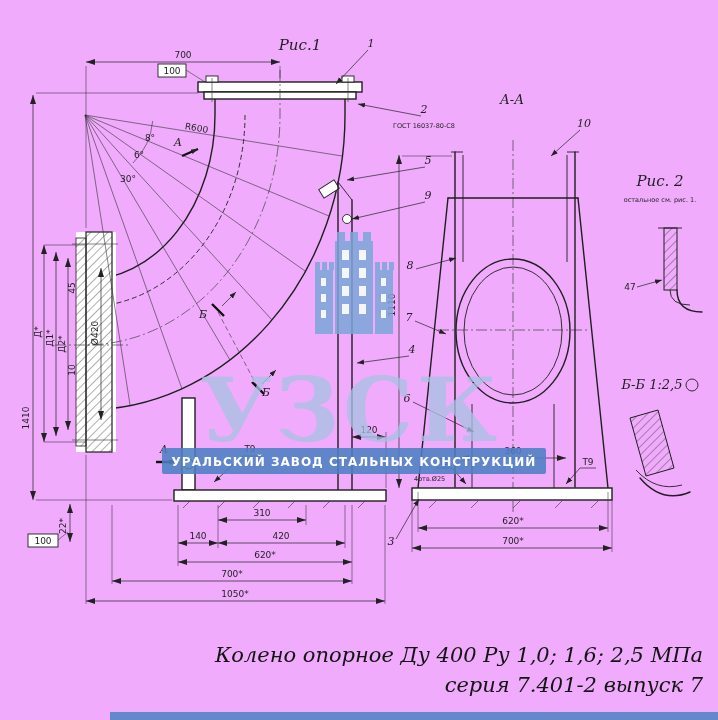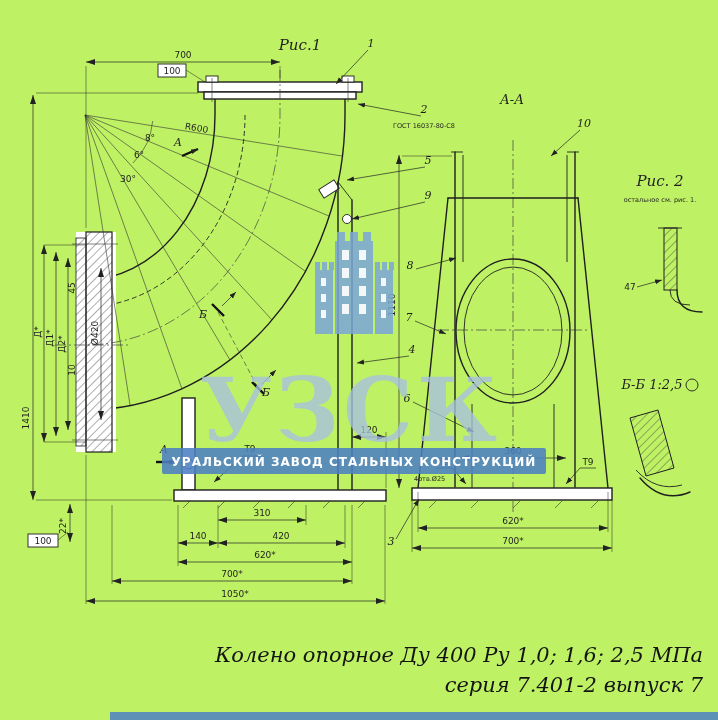--- a/index.html
+++ b/index.html
@@ -1,16 +1,16 @@
 <!DOCTYPE html>
 <html><head>
 <meta charset="utf-8">
 <style>
   html,body{margin:0;padding:0;background:#ffffff;}
-  .page{position:relative;width:718px;height:720px;background:#bef264;overflow:hidden;}
+  .page{position:relative;width:718px;height:720px;background:#f0abfc;overflow:hidden;}
   svg{display:block;}
   
   .s1{stroke:#1f1f1f;stroke-width:1.4;fill:none;stroke-linecap:round;}
   .s2{stroke:#1f1f1f;stroke-width:0.9;fill:none;}
   .s3{stroke:#333333;stroke-width:0.6;fill:none;}
   .dash{stroke-dasharray:5 3;}
   .cl{stroke:#444444;stroke-width:0.7;fill:none;stroke-dasharray:11 3 2 3;}
   .dim-l{stroke:#222222;stroke-width:0.7;fill:none;}
   .ext{stroke:#222222;stroke-width:0.5;fill:none;}
   .thick{stroke:#111111;stroke-width:2.4;fill:none;}

